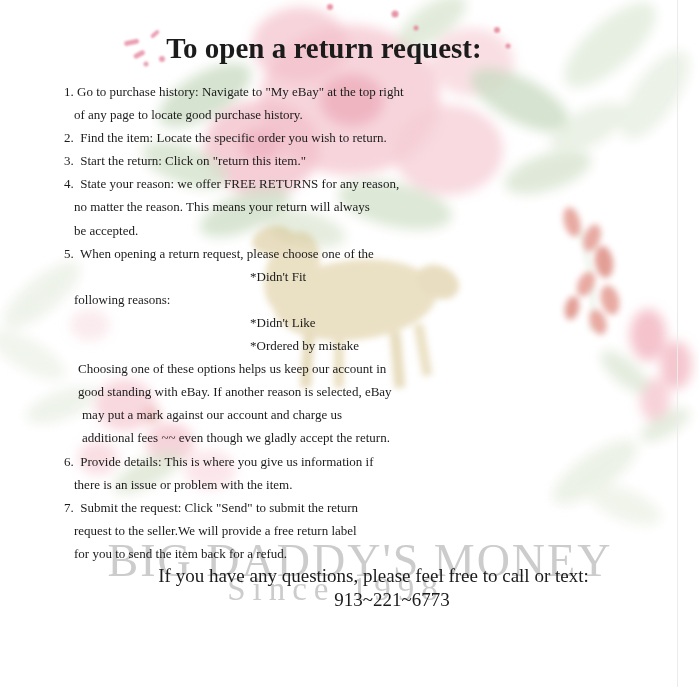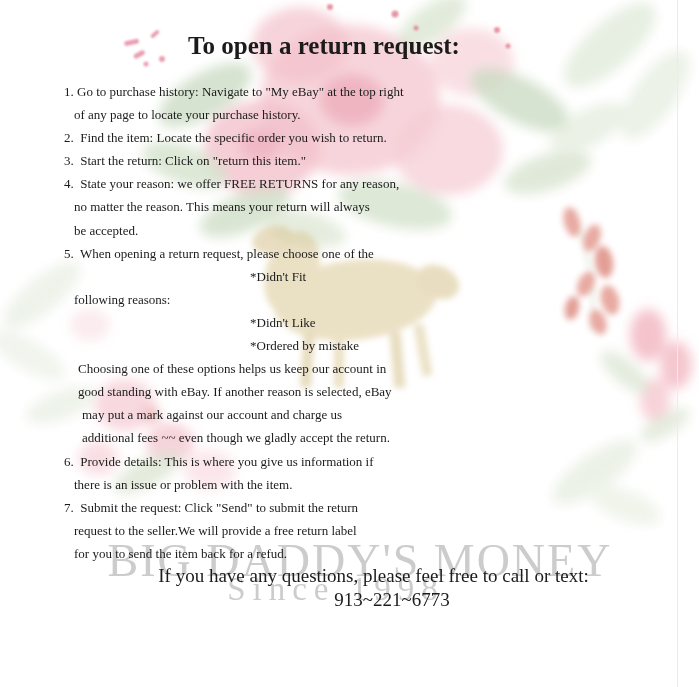--- a/index.html
+++ b/index.html
@@ -45,21 +45,21 @@
     letter-spacing: 7px;
     color: var(--watermark, #cccccc);
     z-index: 2;
     white-space: nowrap;
   }
   .page-title {
     position: absolute;
     left: 0; top: 32px;
     width: 648px;
     text-align: center;
-    font-size: 25px;
+    font-size: 29px;
     font-weight: 700;
     color: var(--text, #1b1b1b);
     z-index: 3;
   }
   .text-block {
     position: absolute;
     left: 64px; top: 80px;
     width: 600px;
     font-size: 13px;
     line-height: 23.1px;
@@ -201,21 +201,21 @@
 
   <div class="right-line"></div>
 
   <div class="wm-brand">BIG DADDY'S MONEY</div>
   <div class="wm-since">Since 1998</div>
 
   <h1 class="page-title" style="margin:0;">To open a return request:</h1>
 
   <div class="text-block">
       <div class="line num">1. Go to purchase history: Navigate to "My eBay" at the top right</div>
-      <div class="line cont">of any page to locate your purchase history.</div>
+      <div class="line cont">of any page to locate good purchase history.</div>
       <div class="line num">2.  Find the item: Locate the specific order you wish to return.</div>
       <div class="line num">3.  Start the return: Click on "return this item."</div>
       <div class="line num">4.  State your reason: we offer FREE RETURNS for any reason,</div>
       <div class="line cont">no matter the reason. This means your return will always</div>
       <div class="line cont">be accepted.</div>
       <div class="line num">5.  When opening a return request, please choose one of the</div>
       <div class="line star">*Didn't Fit</div>
       <div class="line cont">following reasons:</div>
       <div class="line star">*Didn't Like</div>
       <div class="line star">*Ordered by mistake</div>

